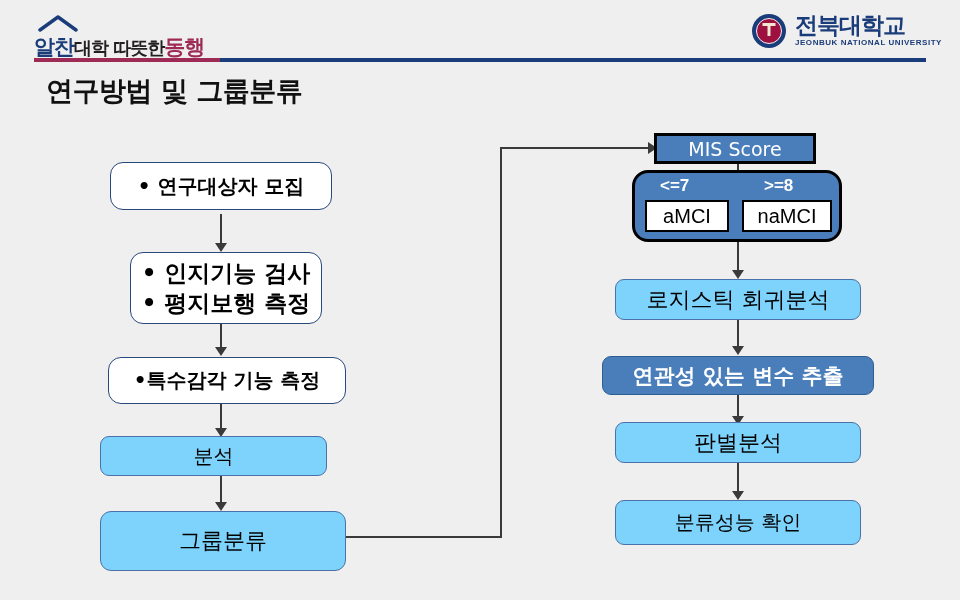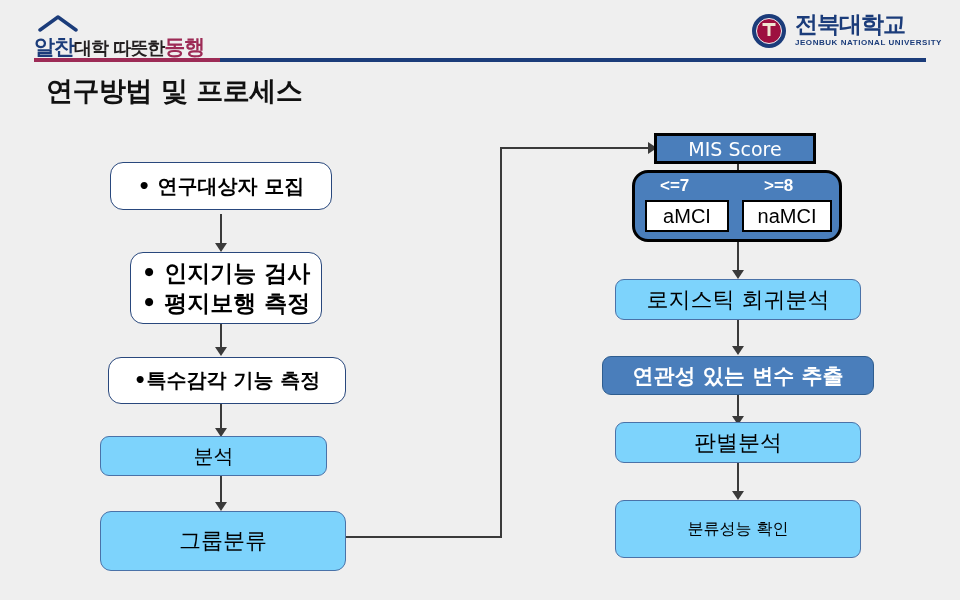--- a/index.html
+++ b/index.html
@@ -24,21 +24,21 @@
   .hdr-right{position:absolute;right:18px;top:14px;display:flex;align-items:center;gap:9px;}
   .emblem{width:34px;height:34px;border-radius:50%;background:#1b3c7a;
           display:flex;align-items:center;justify-content:center;flex:0 0 auto;}
   .emblem-in{width:24px;height:24px;border-radius:50%;background:#9d1040;
              border:1.5px solid #f2f2f2;position:relative;}
   .emblem-in:after{content:"";position:absolute;left:50%;top:4px;transform:translateX(-50%);
                    width:3px;height:13px;background:#f0e6d2;}
   .emblem-in:before{content:"";position:absolute;left:50%;top:4px;transform:translateX(-50%);
                     width:13px;height:3px;background:#f0e6d2;}
   .uni-kr{font-size:23px;font-weight:bold;color:#1b3c7a;line-height:1.05;letter-spacing:-1px;
-          font-family:Liberation Mono, monospace;}
+          font-family:Liberation Serif, serif;}
   .uni-en{font-size:8px;font-weight:bold;color:#1b3c7a;letter-spacing:0.55px;line-height:1.2;}
 
   .rule{position:absolute;left:34px;top:58px;height:4px;width:892px;display:flex;}
   .rule-a{width:186px;background:#9d2b56;}
   .rule-b{flex:1;background:#1b3c7a;}
 
   .title{position:absolute;left:46px;top:73px;font-size:27px;font-weight:bold;color:#111;
          letter-spacing:-0.5px;font-family:"DejaVu Sans","Liberation Sans",sans-serif;}
 
   
@@ -97,21 +97,21 @@
       <div class="uni-kr">전북대학교</div>
       <div class="uni-en">JEONBUK NATIONAL UNIVERSITY</div>
     </div>
   </div>
 
   <div class="rule">
     <div class="rule-a"></div>
       <div class="rule-b"></div>
   </div>
 
-  <div class="title">연구방법 및 프로세스</div>
+  <div class="title">연구방법 및 그룹분류</div>
 
   <div class="box b-white" style="left:110px;top:162px;width:222px;height:48px;font-size:20px;">
     <div class="bul-list">
       <div>•  연구대상자  모집</div>
     </div>
   </div>
   <div class="vline" style="left:220px;top:214px;height:34px;"></div>
   <div class="arrowdown" style="left:215px;top:243px;"></div>
 
   <div class="box b-white" style="left:130px;top:252px;width:192px;height:72px;font-size:23px;">
@@ -171,18 +171,18 @@
   </div>
   <div class="vline" style="left:737px;top:395px;height:25px;"></div>
   <div class="arrowdown" style="left:732px;top:416px;"></div>
 
   <div class="box b-gray" style="left:615px;top:422px;width:246px;height:41px;font-size:22px;">
     <span>판별분석</span>
   </div>
   <div class="vline" style="left:737px;top:463px;height:32px;"></div>
   <div class="arrowdown" style="left:732px;top:491px;"></div>
 
-  <div class="box b-gray" style="left:615px;top:500px;width:246px;height:58px;font-size:16px;">
+  <div class="box b-gray" style="left:615px;top:500px;width:246px;height:45px;font-size:20px;">
     <span>분류성능 확인</span>
   </div>
 
 
 </div>
 
 </body></html>

